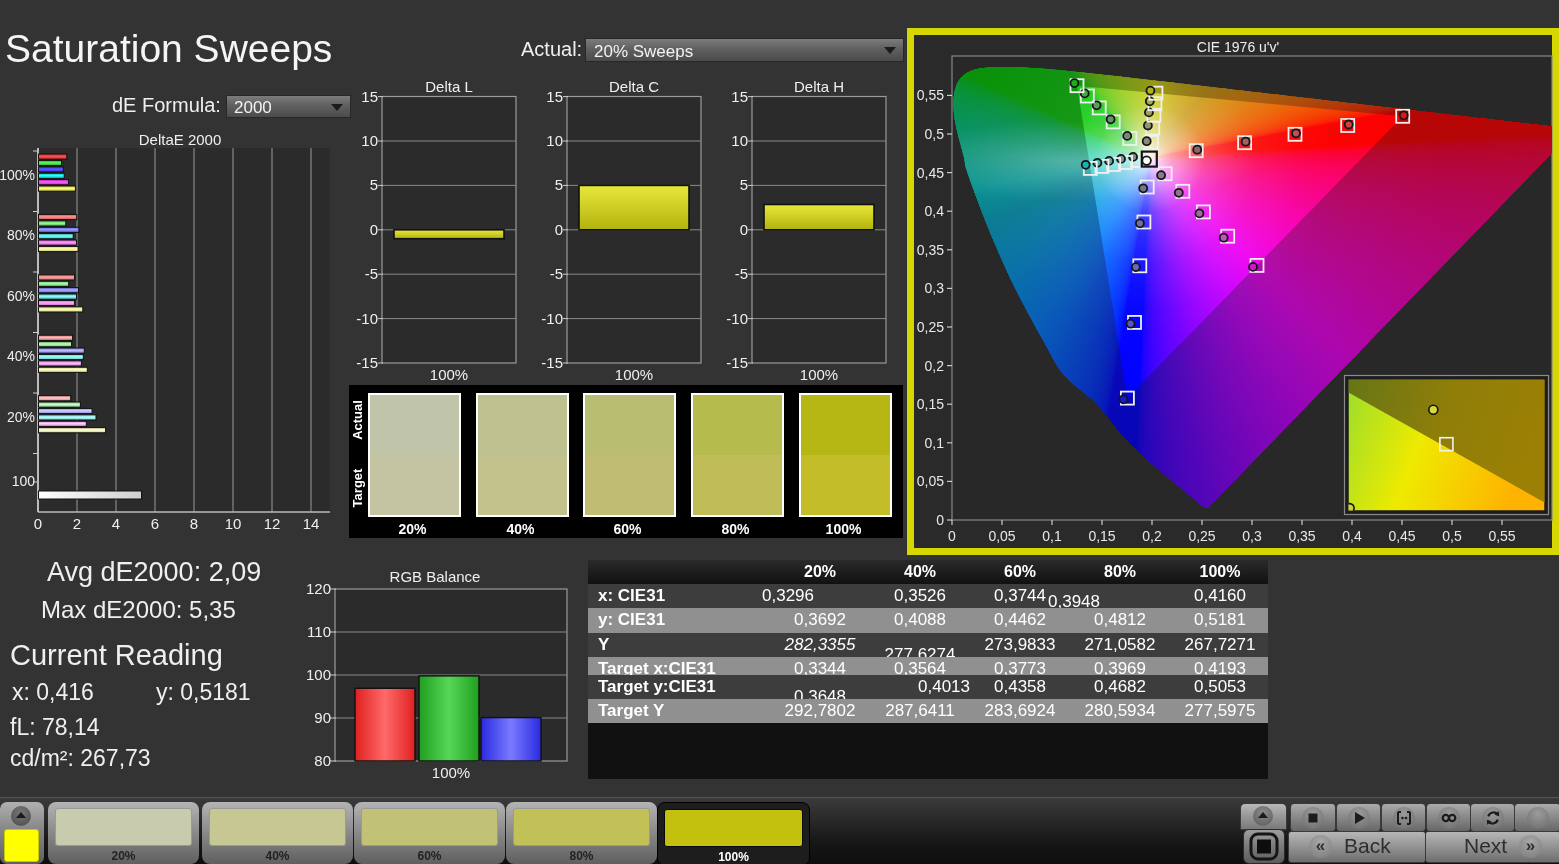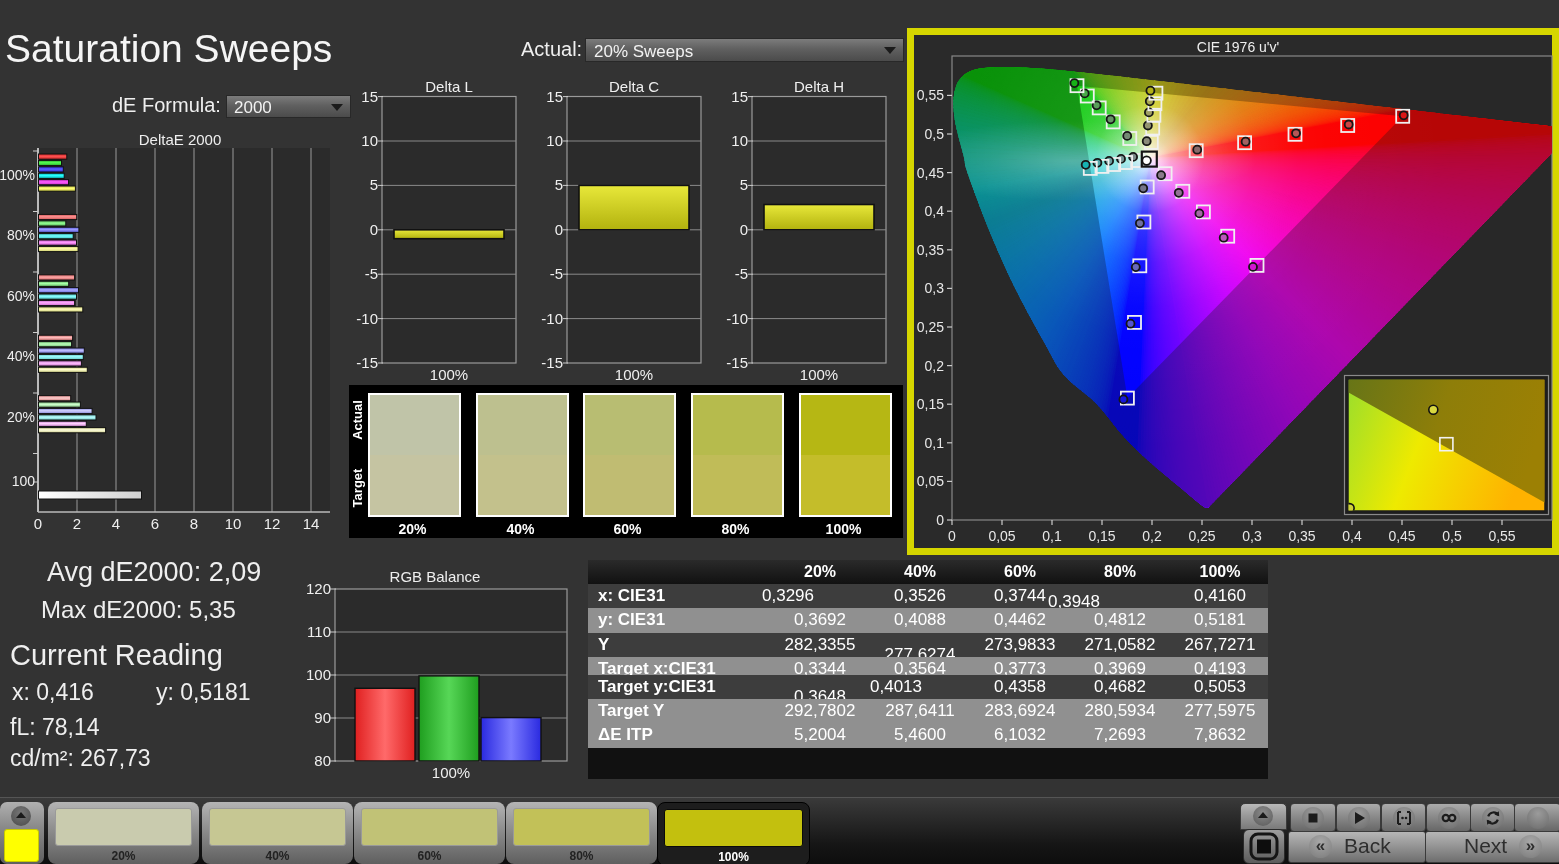--- a/index.html
+++ b/index.html
@@ -1220,57 +1220,49 @@
     <div style="height:24.3px;background:#909090;color:#fff;font-size:17px;position:relative;">
       <span style="position:absolute;left:10px;top:2px;font-weight:bold;">y: CIE31</span>
       <span style="position:absolute;left:182px;top:2px;width:100px;text-align:center;">0,3692</span>
       <span style="position:absolute;left:282px;top:2px;width:100px;text-align:center;">0,4088</span>
       <span style="position:absolute;left:382px;top:2px;width:100px;text-align:center;">0,4462</span>
       <span style="position:absolute;left:482px;top:2px;width:100px;text-align:center;">0,4812</span>
       <span style="position:absolute;left:582px;top:2px;width:100px;text-align:center;">0,5181</span>
     </div>
     <div style="height:24.3px;background:#3d3d3d;color:#fff;font-size:17px;position:relative;">
       <span style="position:absolute;left:10px;top:2px;font-weight:bold;">Y</span>
-      <span style="position:absolute;left:182px;top:2px;width:100px;text-align:center;">282,3355</span>
+      <span style="position:absolute;left:182px;top:2px;width:100px;text-align:center;font-style:italic;">282,3355</span>
       <span style="position:absolute;left:282px;top:12px;width:100px;text-align:center;">277,6274</span>
       <span style="position:absolute;left:382px;top:2px;width:100px;text-align:center;">273,9833</span>
       <span style="position:absolute;left:482px;top:2px;width:100px;text-align:center;">271,0582</span>
       <span style="position:absolute;left:582px;top:2px;width:100px;text-align:center;">267,7271</span>
     </div>
     <div style="height:18px;background:#909090;color:#fff;font-size:17px;position:relative;">
       <span style="position:absolute;left:10px;top:2px;font-weight:bold;">Target x:CIE31</span>
       <span style="position:absolute;left:182px;top:2px;width:100px;text-align:center;">0,3344</span>
       <span style="position:absolute;left:282px;top:2px;width:100px;text-align:center;">0,3564</span>
       <span style="position:absolute;left:382px;top:2px;width:100px;text-align:center;">0,3773</span>
       <span style="position:absolute;left:482px;top:2px;width:100px;text-align:center;">0,3969</span>
       <span style="position:absolute;left:582px;top:2px;width:100px;text-align:center;">0,4193</span>
     </div>
     <div style="height:24.3px;background:#3d3d3d;color:#fff;font-size:17px;position:relative;">
       <span style="position:absolute;left:10px;top:2px;font-weight:bold;">Target y:CIE31</span>
       <span style="position:absolute;left:182px;top:12px;width:100px;text-align:center;">0,3648</span>
-      <span style="position:absolute;left:282px;top:2px;width:100px;text-align:left;">0,4013</span>
+      <span style="position:absolute;left:282px;top:2px;width:100px;text-align:right;">0,4013</span>
       <span style="position:absolute;left:382px;top:2px;width:100px;text-align:center;">0,4358</span>
       <span style="position:absolute;left:482px;top:2px;width:100px;text-align:center;">0,4682</span>
       <span style="position:absolute;left:582px;top:2px;width:100px;text-align:center;">0,5053</span>
     </div>
     <div style="height:24.3px;background:#909090;color:#fff;font-size:17px;position:relative;">
       <span style="position:absolute;left:10px;top:2px;font-weight:bold;">Target Y</span>
       <span style="position:absolute;left:182px;top:2px;width:100px;text-align:center;">292,7802</span>
       <span style="position:absolute;left:282px;top:2px;width:100px;text-align:center;">287,6411</span>
       <span style="position:absolute;left:382px;top:2px;width:100px;text-align:center;">283,6924</span>
       <span style="position:absolute;left:482px;top:2px;width:100px;text-align:center;">280,5934</span>
       <span style="position:absolute;left:582px;top:2px;width:100px;text-align:center;">277,5975</span>
-    </div>
-    <div style="height:24.3px;background:#909090;color:#fff;font-size:17px;position:relative;">
-      <span style="position:absolute;left:10px;top:2px;font-weight:bold;">ΔE ITP</span>
-      <span style="position:absolute;left:182px;top:2px;width:100px;text-align:center;">5,2004</span>
-      <span style="position:absolute;left:282px;top:2px;width:100px;text-align:center;">5,4600</span>
-      <span style="position:absolute;left:382px;top:2px;width:100px;text-align:center;">6,1032</span>
-      <span style="position:absolute;left:482px;top:2px;width:100px;text-align:center;">7,2693</span>
-      <span style="position:absolute;left:582px;top:2px;width:100px;text-align:center;">7,8632</span>
     </div>
   </div>
 <div class="abs" style="left:0;top:797px;width:1559px;height:67px;background:linear-gradient(#3a3a3a,#151515 70%,#0d0d0d);border-top:1px solid #555;">
     <div class="abs" style="left:0px;top:4px;width:44px;height:62px;border-radius:7px;background:linear-gradient(#b0b0b0,#8a8a8a 40%,#5f5f5f);">
       <div class="abs" style="left:11px;top:4px;width:20px;height:20px;border-radius:50%;background:radial-gradient(circle at 50% 35%,#777,#4a4a4a);"></div>
       <svg class="abs" style="left:11px;top:4px" width="20" height="20">
         <path d="M10 6 L15 12 L5 12 Z" fill="#1a1a1a"></path>
       </svg>
       <div class="abs" style="left:4px;top:27px;width:33px;height:31px;background:#ffff00;border-radius:3px;border:1px solid #c9c900;"></div>
     </div>

